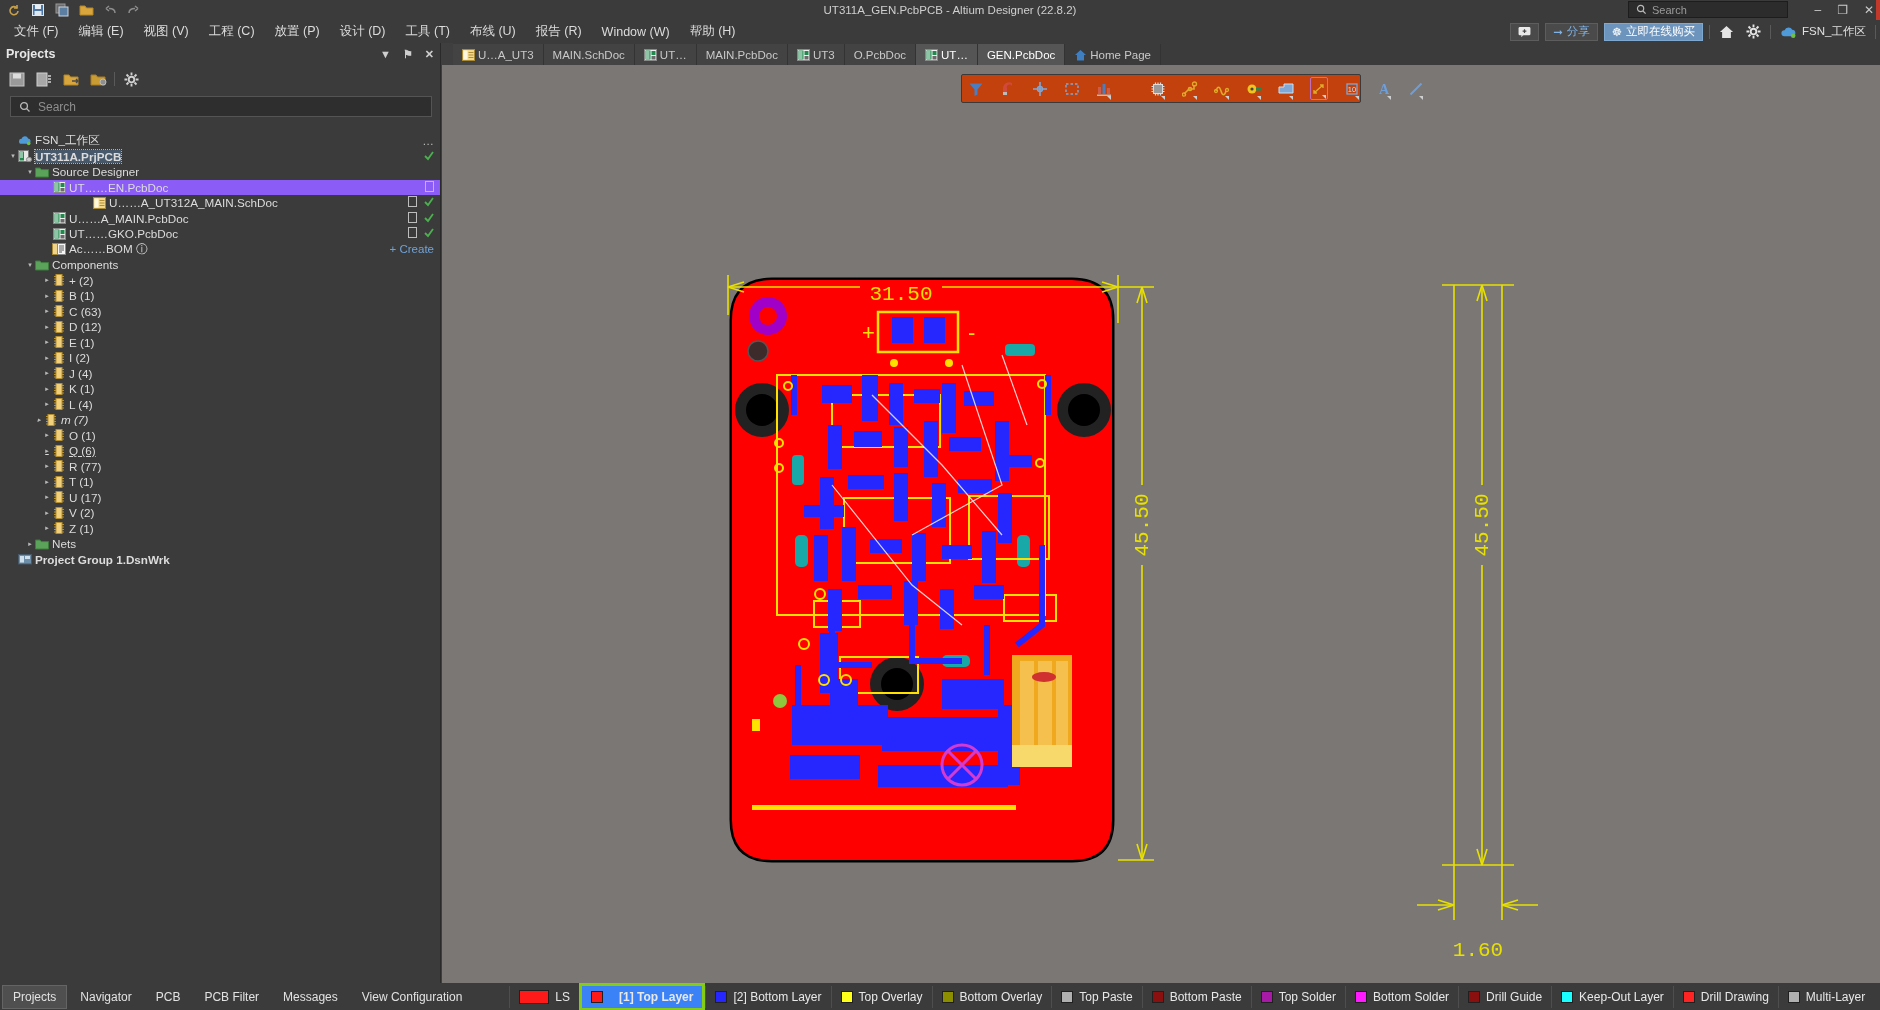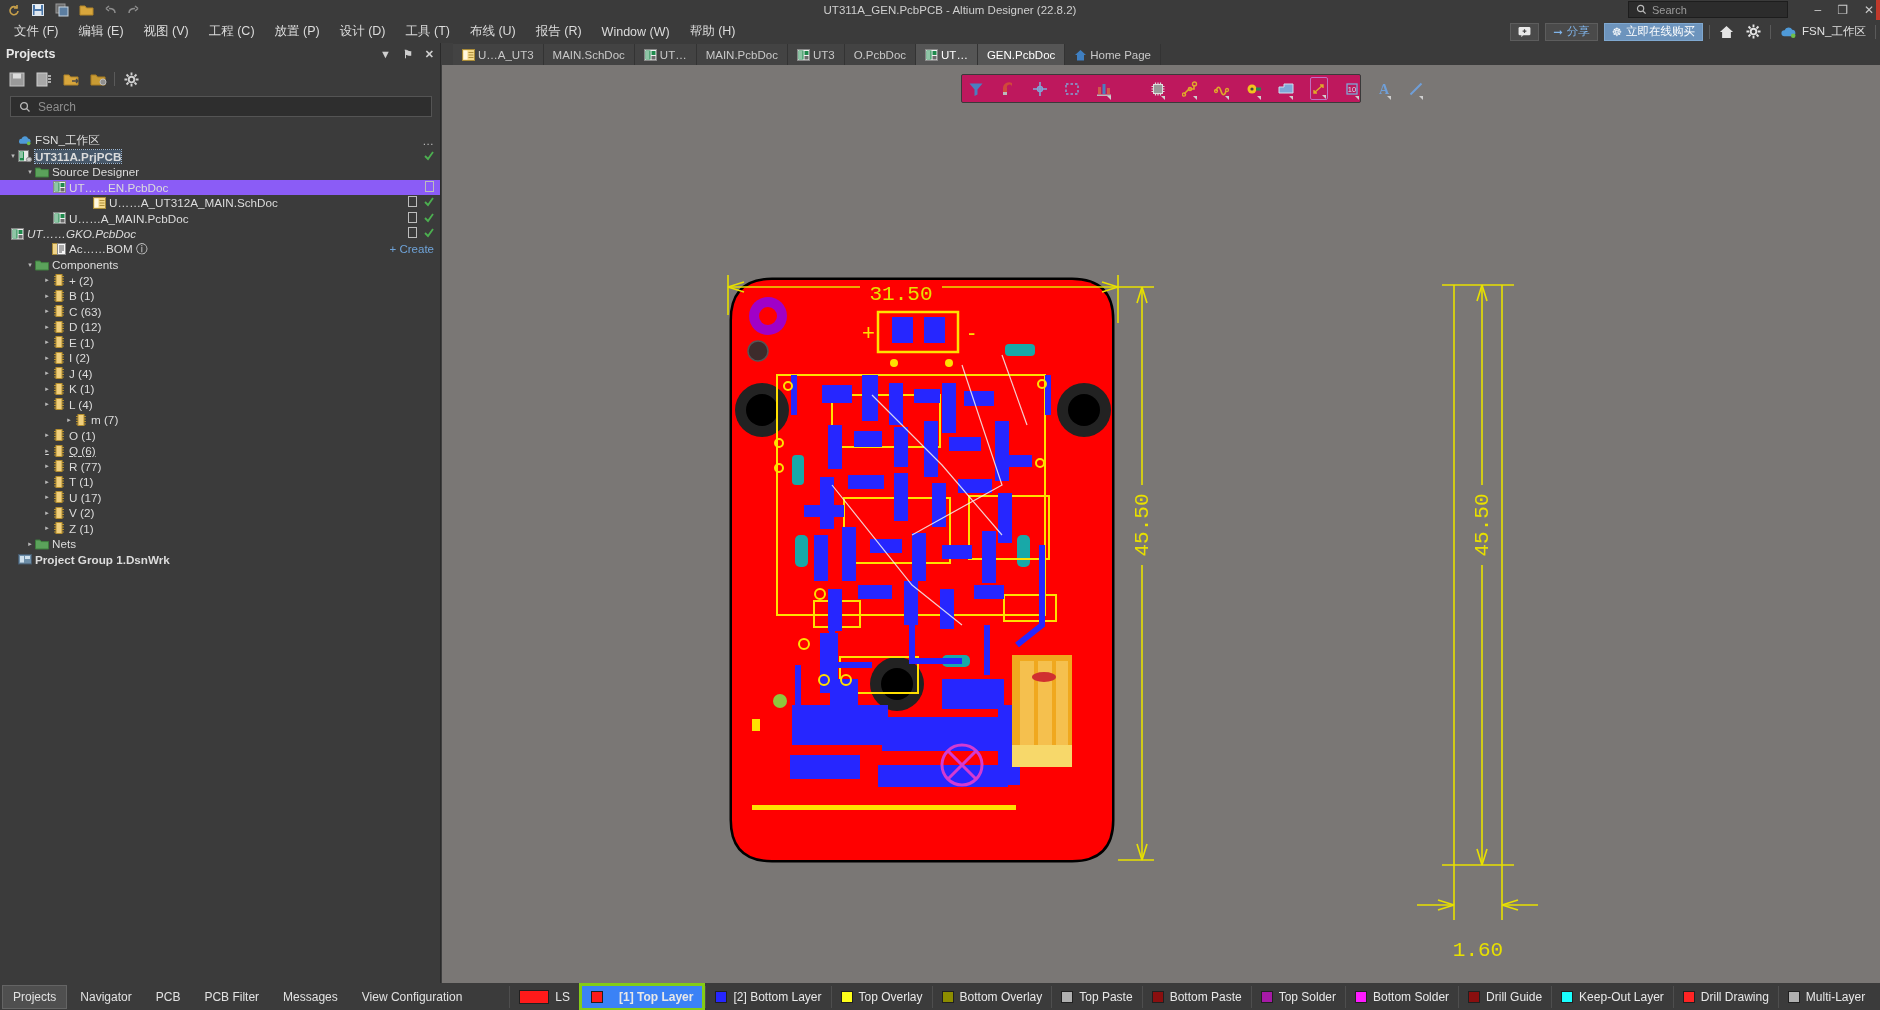--- a/index.html
+++ b/index.html
@@ -101,21 +101,21 @@
   .create-link { color: #6fa3d8; font-size: 11.5px; }
   .hl-box { outline: 1px dotted #9ab6d4; background: #47586a; }
 
   
   .canvas {
     position: absolute; left: 442px; top: 65px; width: 1438px; height: 918px;
     background: #7a7775;
   }
   .pcb-toolbar {
     position: absolute; left: 961px; top: 74px; width: 400px; height: 29px;
-    background: #be185d; border: 1px solid #3a3a3a; border-radius: 2px;
+    background: #c2410c; border: 1px solid #3a3a3a; border-radius: 2px;
     display: flex; align-items: center; padding: 0 6px; gap: 16px;
   }
   .tb2 { width: 25px; height: 23px; display: flex; align-items: center; justify-content: center; position: relative; }
   .tb2.boxed { border: 1px solid #c06fc0; border-radius: 2px; }
   .tb2 .caret { position: absolute; right: 1px; bottom: 0px; width: 0; height: 0;
     border-left: 4px solid transparent; border-top: 4px solid #cfcfcf; }
   .tb-divider { width: 1px; height: 18px; background: #5e5e5e; margin: 0 3px; }
 
   .board-wrap { position: absolute; left: 0; top: 0; width: 100%; height: 100%; }
 
@@ -481,21 +481,21 @@
           <span class="lbl">U……A_MAIN.PcbDoc</span>
           <span class="right-ic">
             <span><svg width="9" height="11" viewBox="0 0 9 11">
                 <rect x="0.5" y="0.5" width="8" height="10" fill="none" stroke="#bdbdbd"></rect>
               </svg></span>
             <span><svg width="10" height="10" viewBox="0 0 10 10">
                 <path d="M1 5l3 3 5-7" stroke="#4caf50" stroke-width="1.8" fill="none"></path>
               </svg></span>
           </span>
         </div>
-        <div class="node" style=" font-style: italic;">
+        <div class="node" style="padding-left: 42px;">
           <span class="arrow"></span>
           <span class="ico">
             <svg width="13" height="12" viewBox="0 0 13 12">
               <rect x="0.5" y="0.5" width="12" height="11" fill="#f0f0f0" stroke="#888"></rect>
               <rect x="1.5" y="1.5" width="5" height="9" fill="#1f8a4c"></rect>
               <g fill="#fff">
                 <rect x="2" y="2.5" width="3.5" height="1"></rect>
                 <rect x="2" y="4.5" width="3.5" height="1"></rect>
                 <rect x="2" y="6.5" width="3.5" height="1"></rect>
                 <rect x="2" y="8.5" width="3.5" height="1"></rect>
@@ -648,21 +648,21 @@
             <svg width="12" height="12" viewBox="0 0 12 12">
               <rect x="3" y="0.5" width="6" height="11" fill="#f0cf7d" stroke="#b68f2e"></rect>
               <g stroke="#b68f2e">
                 <path d="M3 2.5h-2M3 5h-2M3 7.5h-2M3 10h-2M9 2.5h2M9 5h2M9 7.5h2M9 10h2"></path>
               </g>
             </svg>
           </span>
           <span class="lbl">L (4)</span>
           <span class="right-ic"></span>
         </div>
-        <div class="node" style="padding-left: 64px;">
+        <div class="node" style="padding-left: 34px; font-style: italic;">
           <span class="arrow">▸</span>
           <span class="ico">
             <svg width="12" height="12" viewBox="0 0 12 12">
               <rect x="3" y="0.5" width="6" height="11" fill="#f0cf7d" stroke="#b68f2e"></rect>
               <g stroke="#b68f2e">
                 <path d="M3 2.5h-2M3 5h-2M3 7.5h-2M3 10h-2M9 2.5h2M9 5h2M9 7.5h2M9 10h2"></path>
               </g>
             </svg>
           </span>
           <span class="lbl">m (7)</span>

